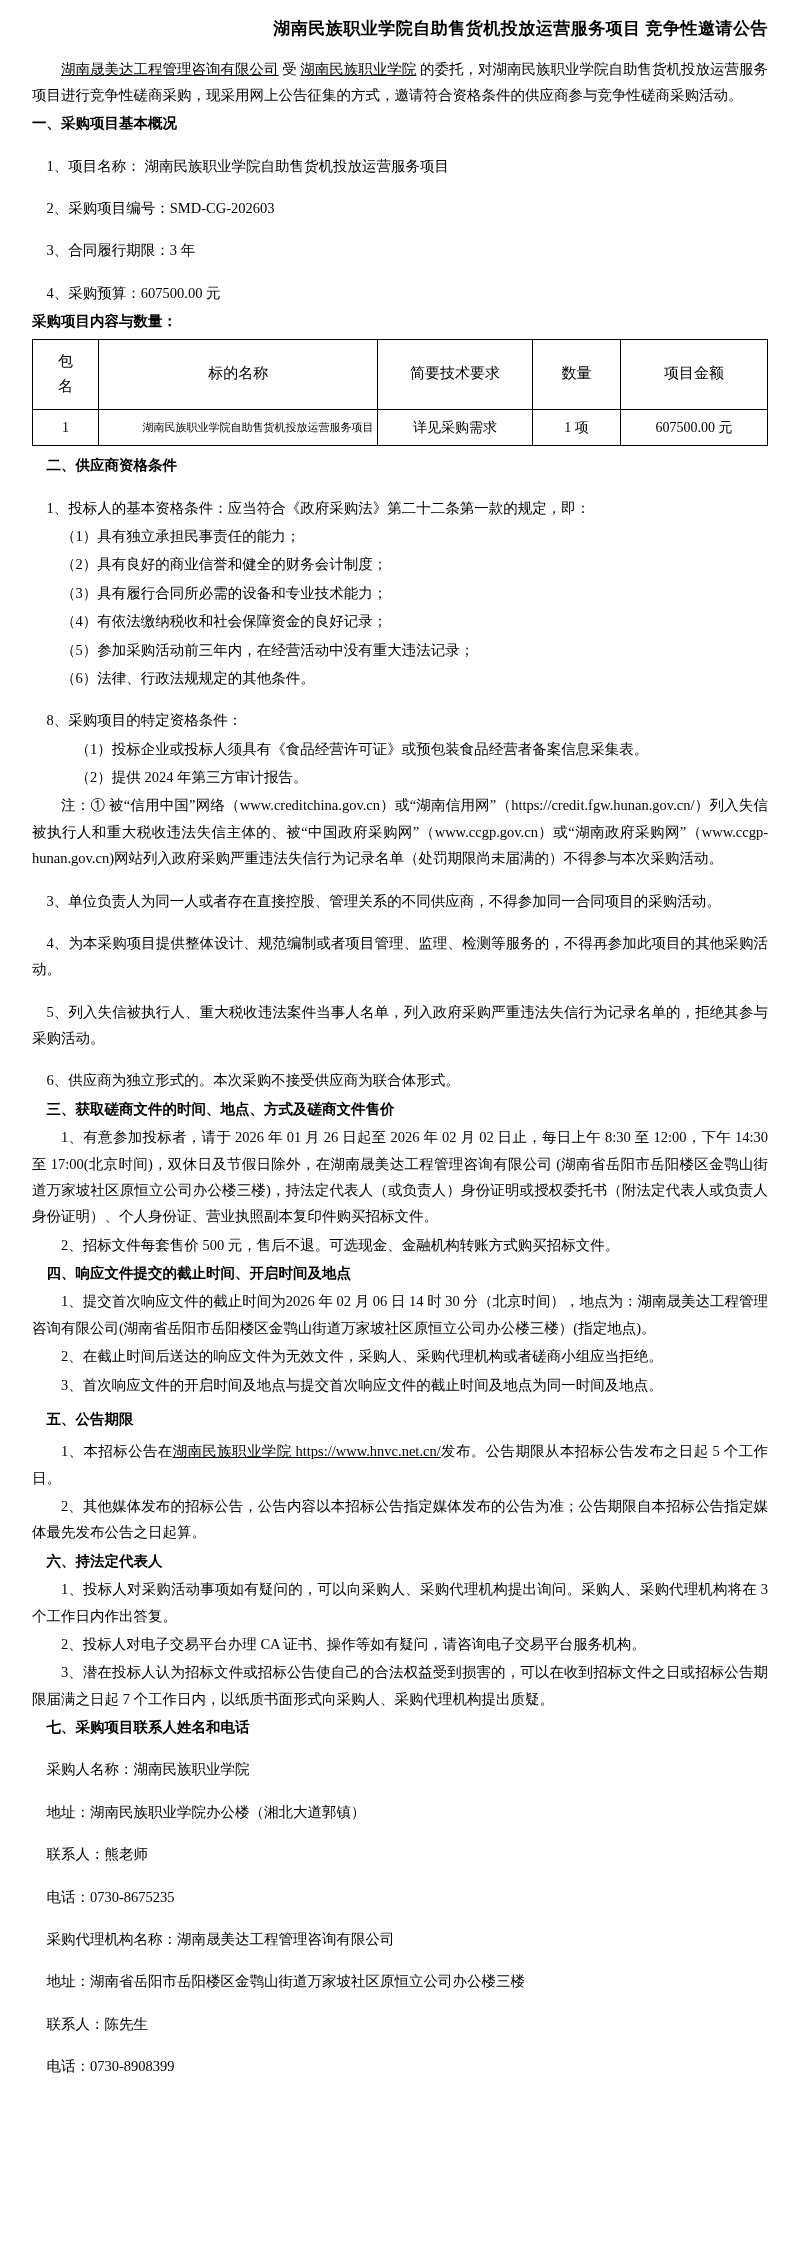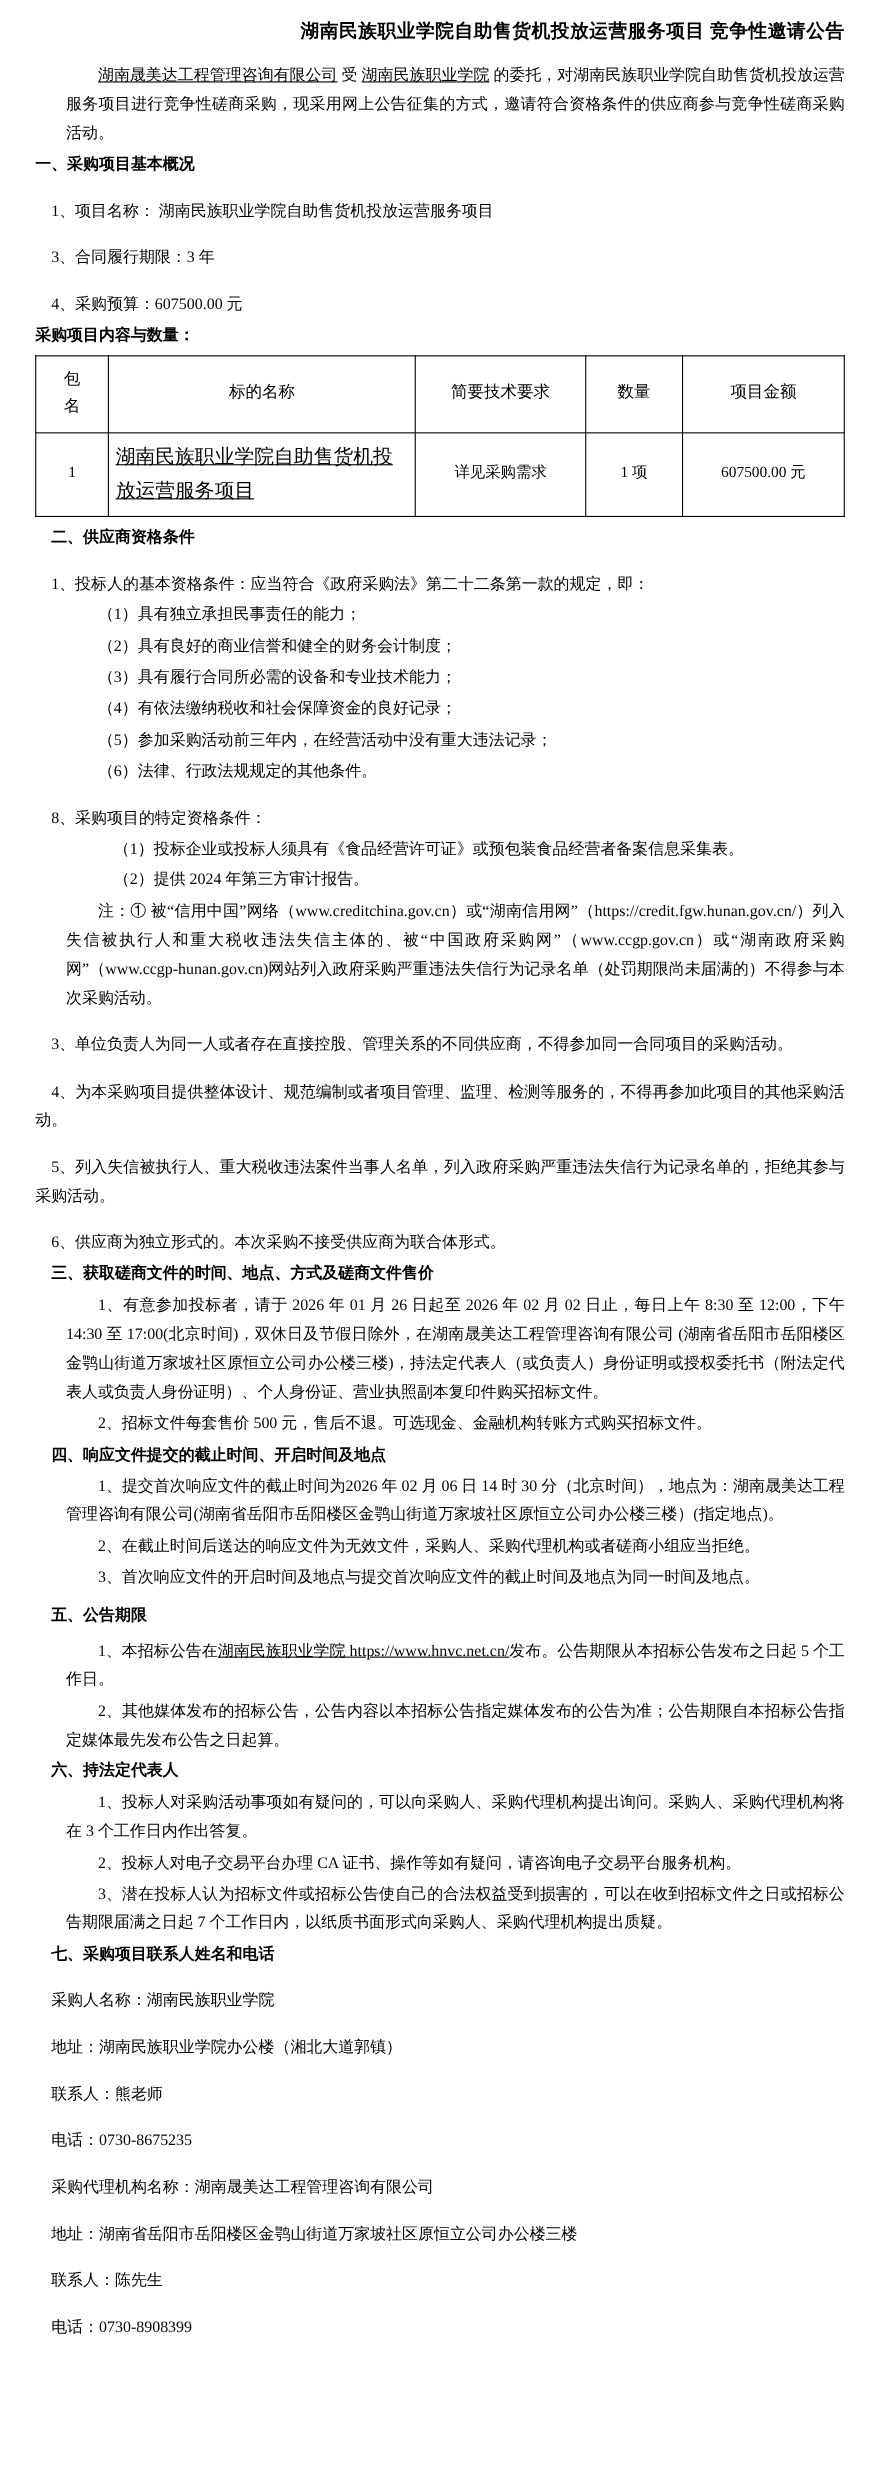--- a/index.html
+++ b/index.html
@@ -26,21 +26,21 @@
     letter-spacing: 0.5px;
     margin: 6px 0 14px 0;
     line-height: 1.5;
   }
   p {
     margin: 0 0 2px 0;
     font-size: 14.5px;
     line-height: 1.82;
     text-align: justify;
   }
-  .indent2 { text-indent: 2em; margin-left: 28px; }
+  .indent2 { text-indent: 2em; }
   .indent1 { text-indent: 1em; margin-top: 16px; }
   .u { text-decoration: underline; }
   .section-head {
     font-weight: bold;
     font-size: 14.5px;
     line-height: 1.82;
     margin: 2px 0 2px 0;
   }
   .bold { font-weight: bold; }
   table.items {
@@ -55,44 +55,44 @@
     text-align: center;
     vertical-align: middle;
     line-height: 1.7;
   }
   table.items th {
     font-weight: normal;
     font-size: 15px;
     padding: 9px 20px;
   }
   table.items td.name-cell {
-    text-align: left;
+    text-align: right;
     padding-left: 6px;
-    font-size: 18px;
+    font-size: 11px;
     line-height: 1.75;
-    text-decoration: underline;
   }
   .col-bao { width: 9%; }
   .col-name { width: 38%; }
   .col-tech { width: 21%; }
   .col-qty { width: 12%; }
   .col-amt { width: 20%; }
   .spacer-sm { height: 4px; }
 </style>
 </head>
 <body>
 
 <div class="page">
 
   <div class="doc-title">湖南民族职业学院自助售货机投放运营服务项目  竞争性邀请公告</div>
 
   <p class="indent2"><span class="u">湖南晟美达工程管理咨询有限公司</span> 受 <span class="u">湖南民族职业学院</span> 的委托，对湖南民族职业学院自助售货机投放运营服务项目进行竞争性磋商采购，现采用网上公告征集的方式，邀请符合资格条件的供应商参与竞争性磋商采购活动。</p>
 
   <div class="section-head">一、采购项目基本概况</div>
   <p class="indent1">1、项目名称：  湖南民族职业学院自助售货机投放运营服务项目</p>
+  <p class="indent1">2、采购项目编号：SMD-CG-202603</p>
   <p class="indent1">3、合同履行期限：3 年</p>
   <p class="indent1">4、采购预算：607500.00 元</p>
   <p class="bold">采购项目内容与数量：</p>
 
   <table class="items">
     <thead>
       <tr>
         <th class="col-bao">包名</th>
         <th class="col-name">标的名称</th>
         <th class="col-tech">简要技术要求</th>

